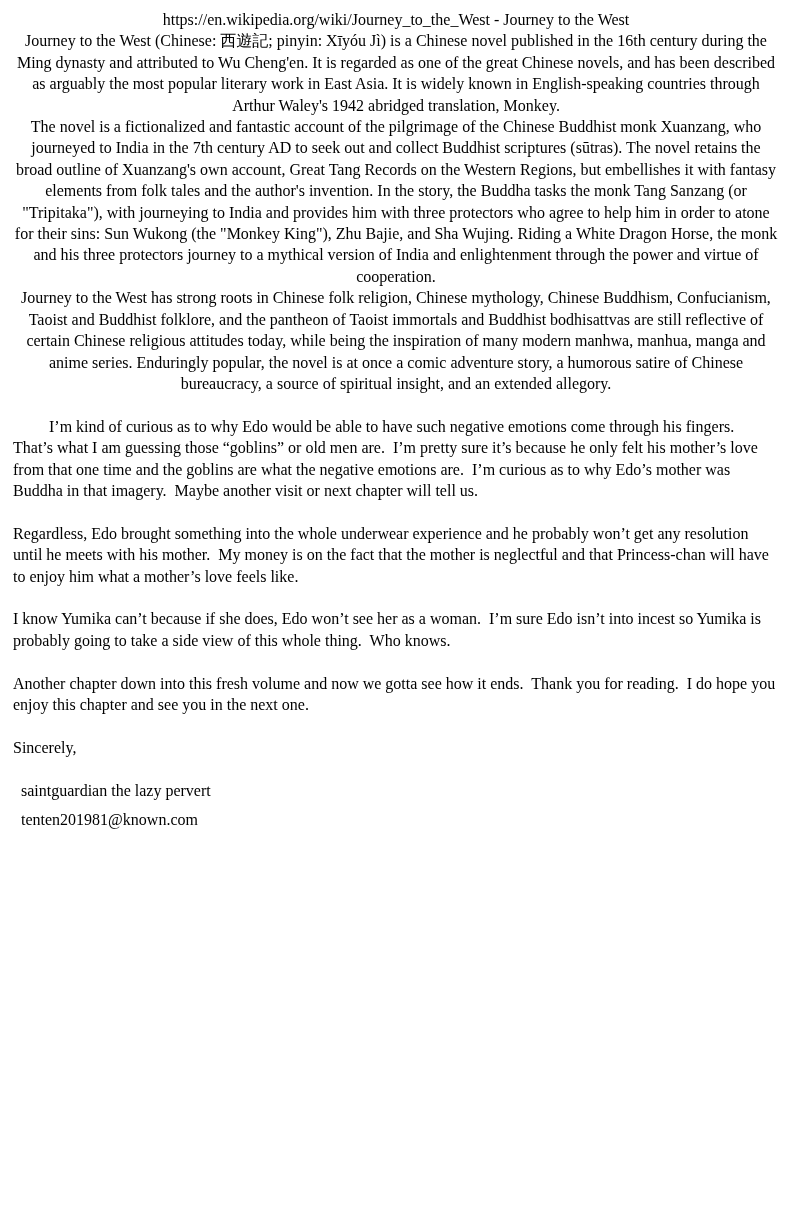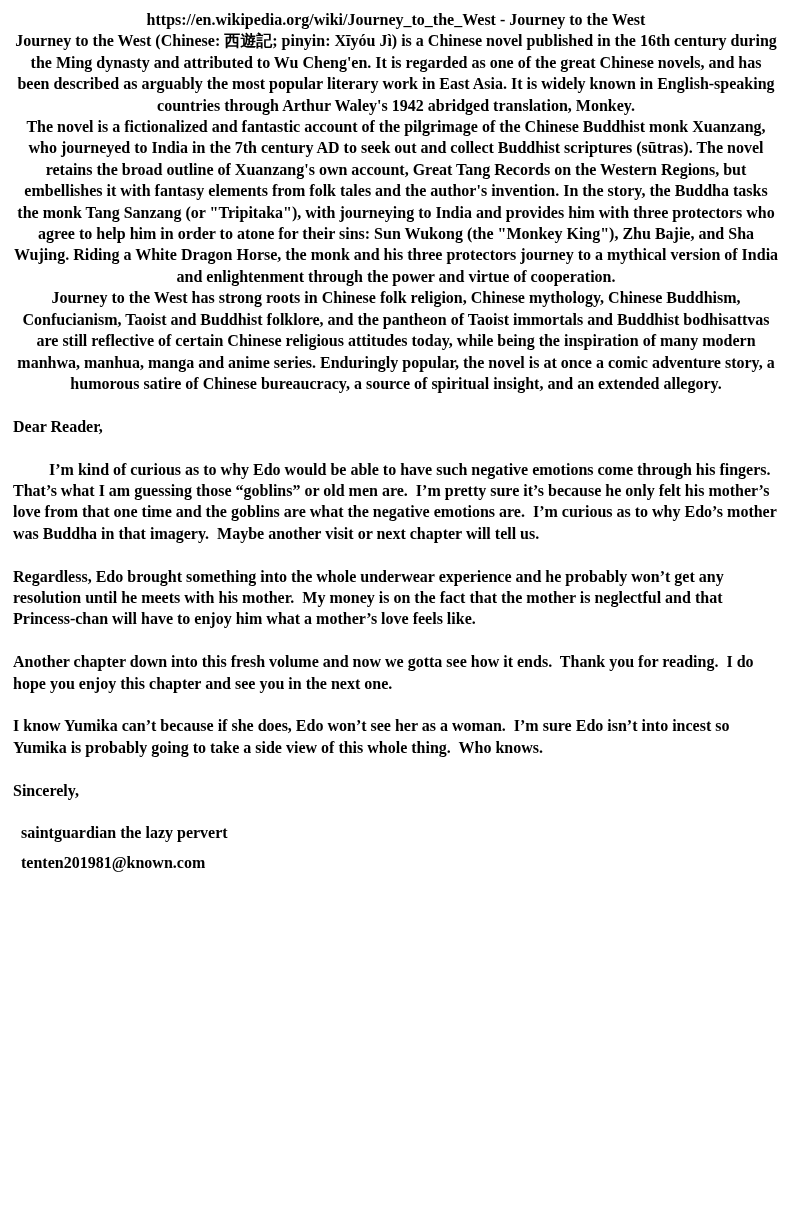--- a/index.html
+++ b/index.html
@@ -18,21 +18,20 @@
   }
   .page {
     box-sizing: border-box;
     width: 792px;
     height: 1224px;
     padding: 9px 13px 0 13px;
   }
   p {
     margin: 0;
     white-space: pre-wrap;
-    font-weight: bold;
   }
   .wiki {
     text-align: center;
   }
   .letter {
     text-align: left;
   }
   .letter > p,
   .letter > .signature {
     margin-top: 21.4px;
@@ -50,25 +49,24 @@
 <div class="page">
 
   <div class="wiki">
     <p>https://en.wikipedia.org/wiki/Journey_to_the_West - Journey to the West</p>
     <p>Journey to the West (Chinese: 西遊記; pinyin: Xīyóu Jì) is a Chinese novel published in the 16th century during the Ming dynasty and attributed to Wu Cheng'en. It is regarded as one of the great Chinese novels, and has been described as arguably the most popular literary work in East Asia. It is widely known in English-speaking countries through Arthur Waley's 1942 abridged translation, Monkey.</p>
     <p>The novel is a fictionalized and fantastic account of the pilgrimage of the Chinese Buddhist monk Xuanzang, who journeyed to India in the 7th century AD to seek out and collect Buddhist scriptures (sūtras). The novel retains the broad outline of Xuanzang's own account, Great Tang Records on the Western Regions, but embellishes it with fantasy elements from folk tales and the author's invention. In the story, the Buddha tasks the monk Tang Sanzang (or "Tripitaka"), with journeying to India and provides him with three protectors who agree to help him in order to atone for their sins: Sun Wukong (the "Monkey King"), Zhu Bajie, and Sha Wujing. Riding a White Dragon Horse, the monk and his three protectors journey to a mythical version of India and enlightenment through the power and virtue of cooperation.</p>
     <p>Journey to the West has strong roots in Chinese folk religion, Chinese mythology, Chinese Buddhism, Confucianism, Taoist and Buddhist folklore, and the pantheon of Taoist immortals and Buddhist bodhisattvas are still reflective of certain Chinese religious attitudes today, while being the inspiration of many modern manhwa, manhua, manga and anime series. Enduringly popular, the novel is at once a comic adventure story, a humorous satire of Chinese bureaucracy, a source of spiritual insight, and an extended allegory.</p>
   </div>
 
   <div class="letter">
-    <p>Dear Reader,</p>
     <p class="indent">I’m kind of curious as to why Edo would be able to have such negative emotions come through his fingers.  That’s what I am guessing those “goblins” or old men are.  I’m pretty sure it’s because he only felt his mother’s love from that one time and the goblins are what the negative emotions are.  I’m curious as to why Edo’s mother was Buddha in that imagery.  Maybe another visit or next chapter will tell us.</p>
     <p>Regardless, Edo brought something into the whole underwear experience and he probably won’t get any resolution until he meets with his mother.  My money is on the fact that the mother is neglectful and that Princess-chan will have to enjoy him what a mother’s love feels like.</p>
+    <p>I know Yumika can’t because if she does, Edo won’t see her as a woman.  I’m sure Edo isn’t into incest so Yumika is probably going to take a side view of this whole thing.  Who knows.</p>
     <p>Another chapter down into this fresh volume and now we gotta see how it ends.  Thank you for reading.  I do hope you enjoy this chapter and see you in the next one.</p>
-    <p>I know Yumika can’t because if she does, Edo won’t see her as a woman.  I’m sure Edo isn’t into incest so Yumika is probably going to take a side view of this whole thing.  Who knows.</p>
     <p>Sincerely,</p>
     <div class="signature">
       <p>saintguardian the lazy pervert</p>
       <p>tenten201981@known.com</p>
     </div>
   </div>
 
 </div>
 
 </body></html>

